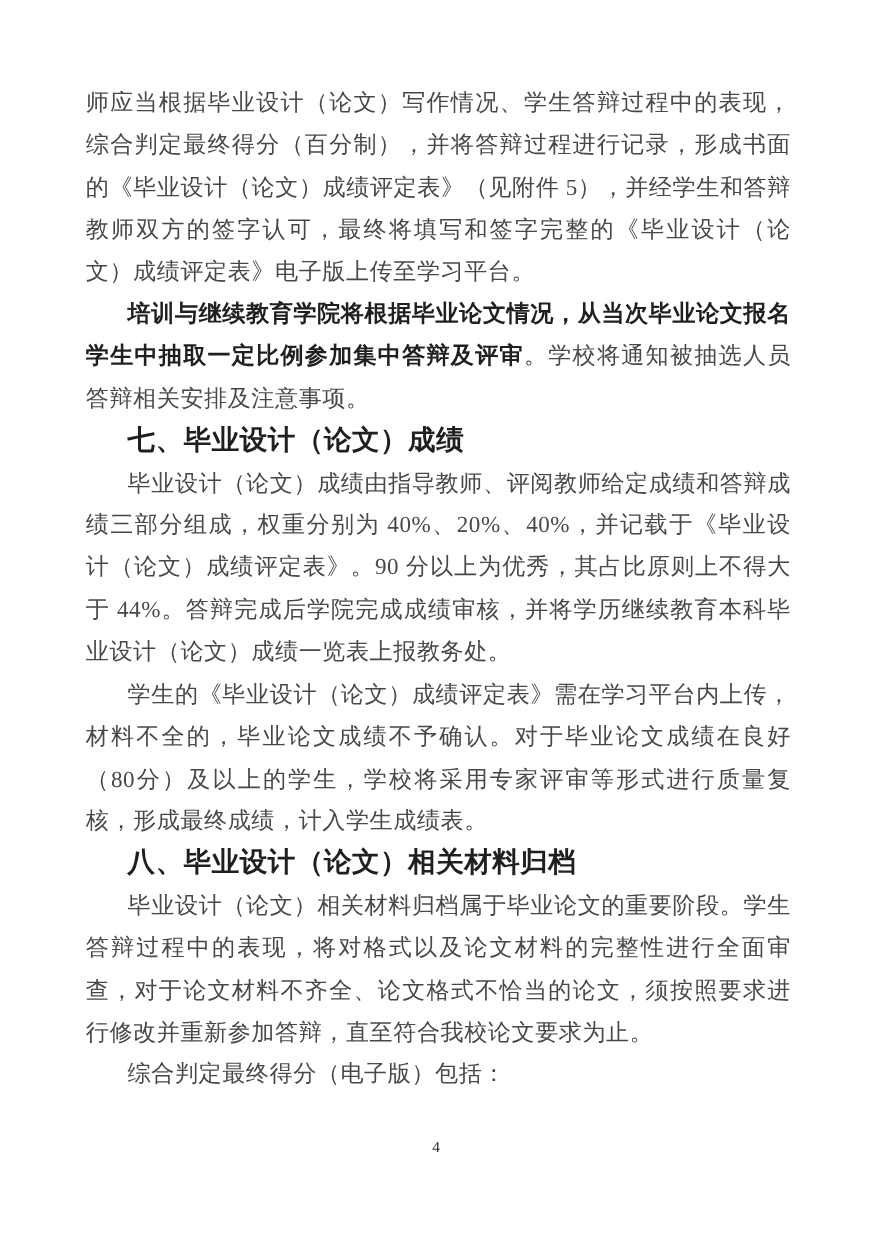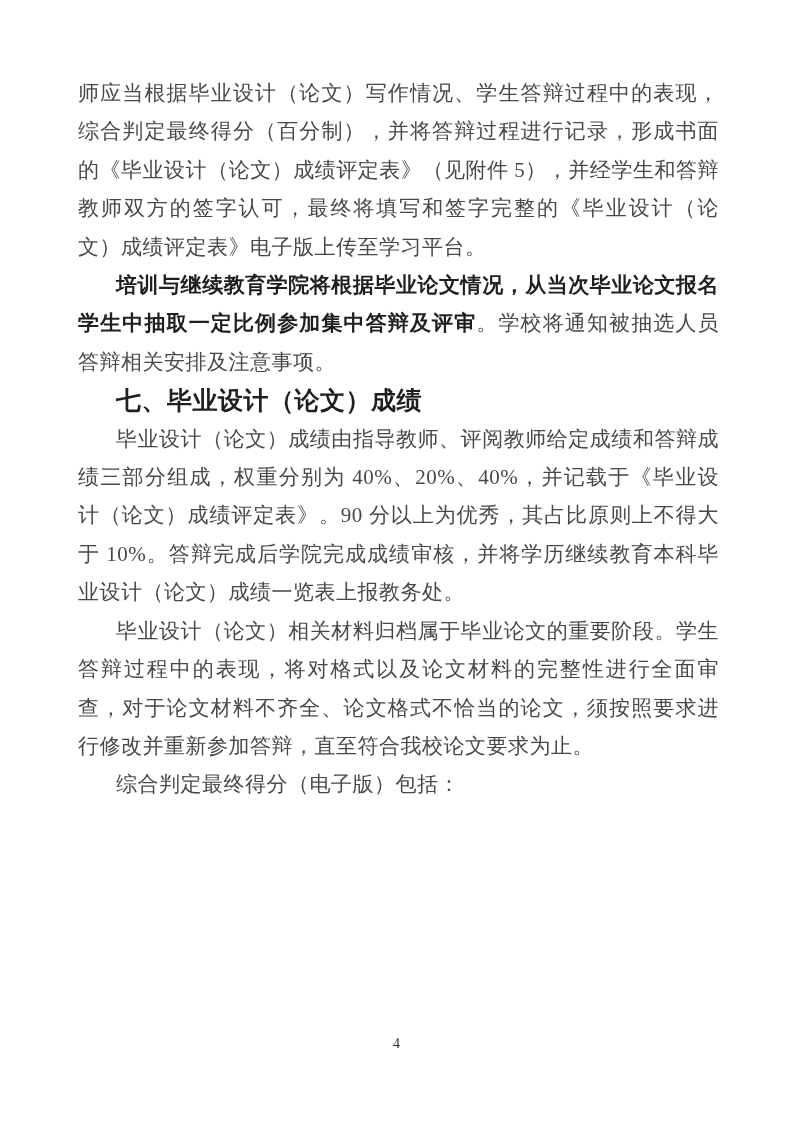--- a/index.html
+++ b/index.html
@@ -61,23 +61,25 @@
 
 <div class="page">
   <div class="content">
 
     <p class="para no-indent">师应当根据毕业设计（论文）写作情况、学生答辩过程中的表现，综合判定最终得分（百分制），并将答辩过程进行记录，形成书面的《毕业设计（论文）成绩评定表》（见附件 5），并经学生和答辩教师双方的签字认可，最终将填写和签字完整的《毕业设计（论文）成绩评定表》电子版上传至学习平台。</p>
 
     <p class="para"><span class="bold-seg">培训与继续教育学院将根据毕业论文情况，从当次毕业论文报名学生中抽取一定比例参加集中答辩及评审</span><span>。学校将通知被抽选人员答辩相关安排及注意事项。</span></p>
 
     <h2 class="heading">七、毕业设计（论文）成绩</h2>
 
-    <p class="para">毕业设计（论文）成绩由指导教师、评阅教师给定成绩和答辩成绩三部分组成，权重分别为 40%、20%、40%，并记载于《毕业设计（论文）成绩评定表》。90 分以上为优秀，其占比原则上不得大于 10%。答辩完成后学院完成成绩审核，并将学历继续教育本科毕业设计（论文）成绩一览表上报教务处。</p>
+    <p class="para">毕业设计（论文）成绩由指导教师、评阅教师给定成绩和答辩成绩三部分组成，权重分别为 40%、20%、40%，并记载于《毕业设计（论文）成绩评定表》。90 分以上为优秀，其占比原则上不得大于 44%。答辩完成后学院完成成绩审核，并将学历继续教育本科毕业设计（论文）成绩一览表上报教务处。</p>
 
+    <p class="para">学生的《毕业设计（论文）成绩评定表》需在学习平台内上传，材料不全的，毕业论文成绩不予确认。对于毕业论文成绩在良好（80分）及以上的学生，学校将采用专家评审等形式进行质量复核，形成最终成绩，计入学生成绩表。</p>
 
+    <h2 class="heading">八、毕业设计（论文）相关材料归档</h2>
 
     <p class="para">毕业设计（论文）相关材料归档属于毕业论文的重要阶段。学生答辩过程中的表现，将对格式以及论文材料的完整性进行全面审查，对于论文材料不齐全、论文格式不恰当的论文，须按照要求进行修改并重新参加答辩，直至符合我校论文要求为止。</p>
 
     <p class="para">综合判定最终得分（电子版）包括：</p>
 
 
   </div>
 
   <div class="footer">4</div>
 </div>

